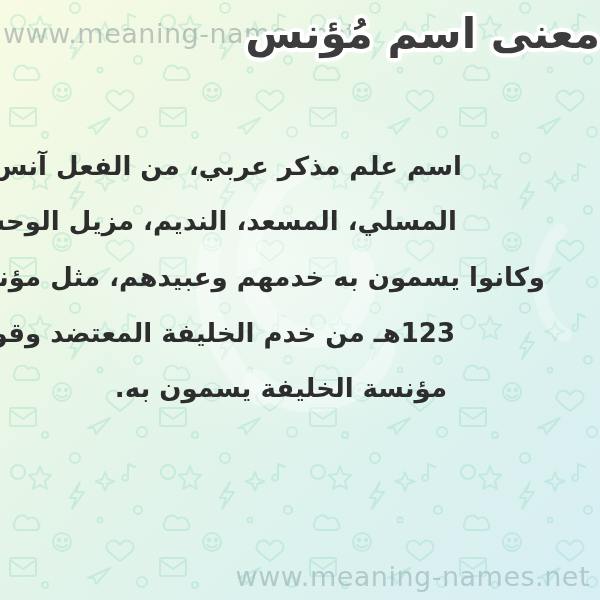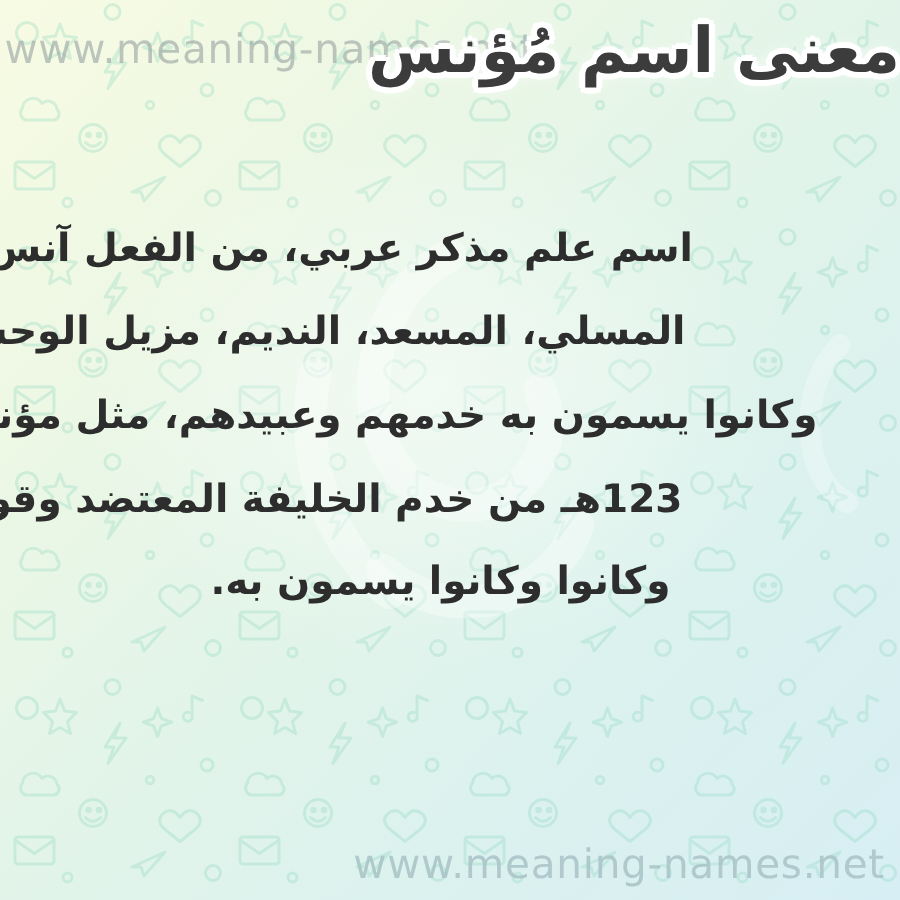--- a/index.html
+++ b/index.html
@@ -80,18 +80,18 @@
 
   <div>
     <div class="line l1" dir="rtl">
       <span>اسم علم مذكر عربي، من الفعل آنس.</span>
       
       
     </div>
     <div class="line l2" dir="rtl">المسلي، المسعد، النديم، مزيل الوحشة، المؤانس.</div>
     <div class="line l3" dir="rtl">وكانوا يسمون به خدمهم وعبيدهم، مثل مؤنس الخادم ت</div>
     <div class="line l4" dir="rtl">123هـ من خدم الخليفة المعتضد وقواده. ومؤنثه</div>
-    <div class="line l5" dir="rtl">وكانوا وكانوا يسمون به.</div>
+    <div class="line l5" dir="rtl">مؤنسة الخليفة يسمون به.</div>
   </div>
 
   <div class="wm wm-bottom">www.meaning-names.net</div>
 
 </div>
 
 </body></html>

